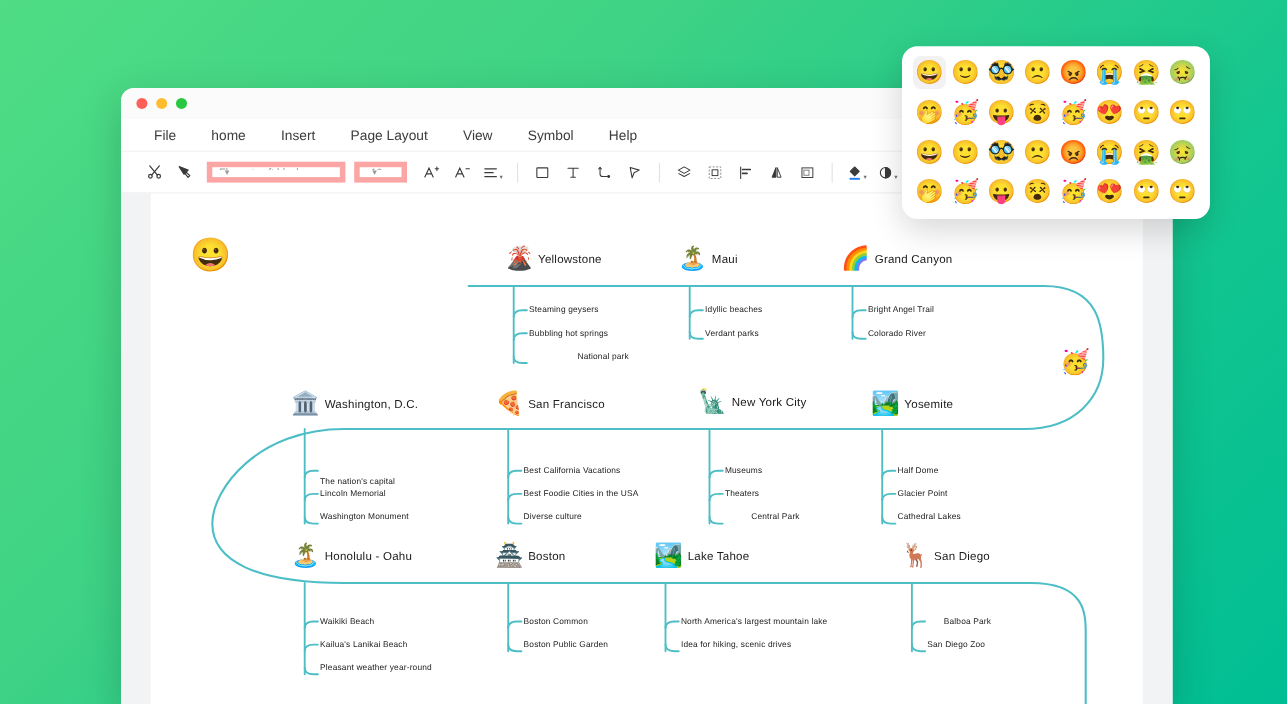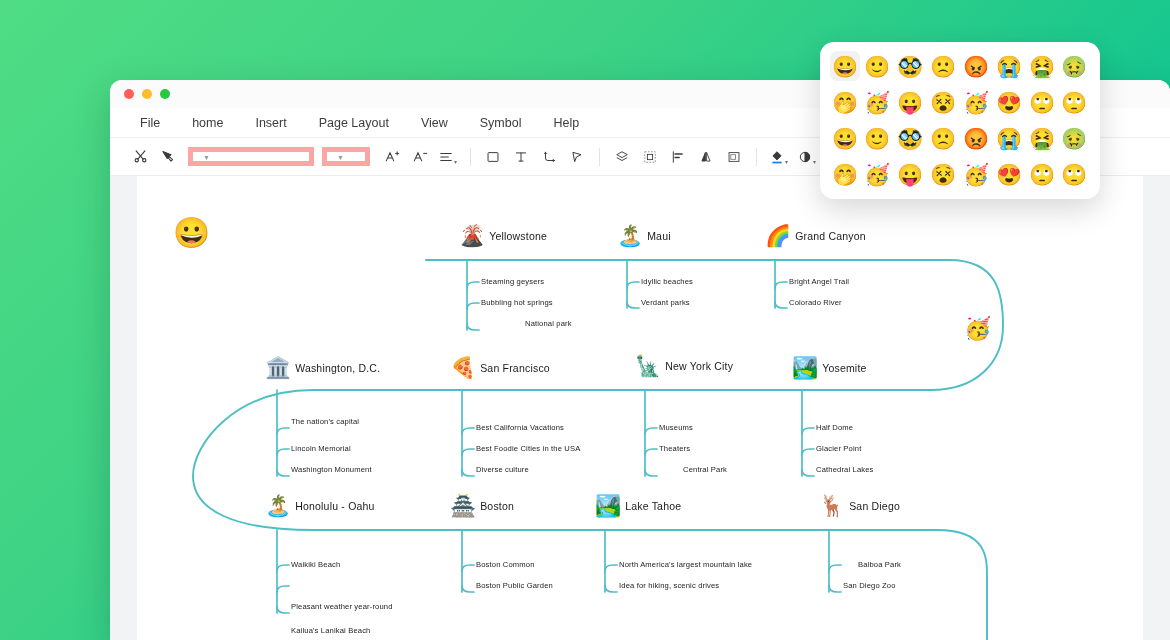--- a/index.html
+++ b/index.html
@@ -7,21 +7,21 @@
   body {
     font-family: "Liberation Sans", sans-serif;
     background: linear-gradient(135deg, #4fdc84 0%, #3dd285 35%, #14c68f 70%, #00be93 100%);
     position: relative;
   }
 
   
   #app-window {
     position: absolute;
     left: 110px; top: 80px;
-    width: 1060px; height: 560px;
+    width: 956px; height: 560px;
     background: #ffffff;
     border-top-left-radius: 12px;
     border-top-right-radius: 12px;
     box-shadow: 0 12px 38px rgba(0,0,0,0.18);
     overflow: hidden;
   }
 
   
   #titlebar {
     height: 28px;
@@ -425,21 +425,21 @@
         </div>
         <div class="sub-item" style="left:652px; top:101px;">Bright Angel Trail</div>
         <div class="sub-item" style="left:652px; top:122px;">Colorado River</div>
 
         <div class="branch" style="left:128px; top:180px;">
           <div class="branch-head">
             <span class="branch-icon">🏛️</span>
             <span class="branch-label">Washington, D.C.</span>
           </div>
         </div>
-        <div class="sub-item" style="left:154px; top:241px;text-align:right;">The nation's capital</div>
+        <div class="sub-item" style="left:154px; top:257px;text-align:right;">The nation's capital</div>
         <div class="sub-item" style="left:154px; top:268px;">Lincoln Memorial</div>
         <div class="sub-item" style="left:154px; top:289px;">Washington Monument</div>
 
         <div class="branch" style="left:313px; top:180px;">
           <div class="branch-head">
             <span class="branch-icon">🍕</span>
             <span class="branch-label">San Francisco</span>
           </div>
         </div>
         <div class="sub-item" style="left:339px; top:247px;">Best California Vacations</div>
@@ -466,21 +466,21 @@
         <div class="sub-item" style="left:679px; top:268px;">Glacier Point</div>
         <div class="sub-item" style="left:679px; top:289px;">Cathedral Lakes</div>
 
         <div class="branch" style="left:128px; top:318px;">
           <div class="branch-head">
             <span class="branch-icon">🏝️</span>
             <span class="branch-label">Honolulu - Oahu</span>
           </div>
         </div>
         <div class="sub-item" style="left:154px; top:384px;">Waikiki Beach</div>
-        <div class="sub-item" style="left:154px; top:405px;margin-top:45px;">Kailua's Lanikai Beach</div>
+        <div class="sub-item" style="left:154px; top:405px;">Kailua's Lanikai Beach</div>
         <div class="sub-item" style="left:154px; top:426px;">Pleasant weather year-round</div>
 
         <div class="branch" style="left:313px; top:318px;">
           <div class="branch-head">
             <span class="branch-icon">🏯</span>
             <span class="branch-label">Boston</span>
           </div>
         </div>
         <div class="sub-item" style="left:339px; top:384px;">Boston Common</div>
         <div class="sub-item" style="left:339px; top:405px;">Boston Public Garden</div>

